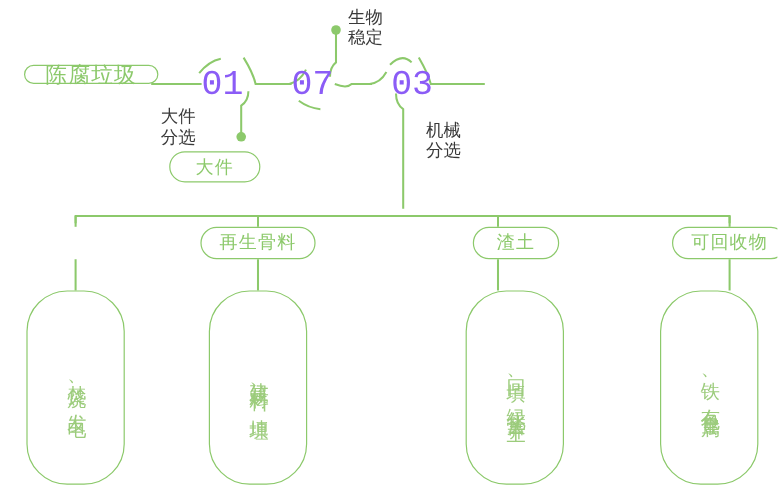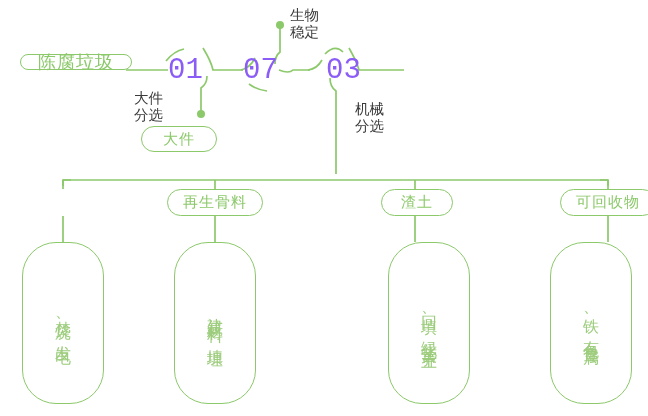--- a/index.html
+++ b/index.html
@@ -165,21 +165,21 @@
   <div class="note" style="left:134px; top:90px; text-align:left;">大件
 分选</div>
   <div class="note" style="left:290px; top:7px; text-align:center;">生物
 稳定</div>
   <div class="note" style="left:355px; top:88px; text-align:left;margin-top:13px;">机械
 分选</div>
 
   <div class="pill bulky">大件</div>
 
   <div class="pill cat" style="left:167px; width:96px;">再生骨料</div>
-  <div class="pill cat" style="left:381px; width:72px;">渣土</div>
+  <div class="pill cat" style="left:394px; width:72px;">渣土</div>
   <div class="pill cat" style="left:560px; width:96px;">可回收物</div>
 
   <div class="vbox" style="left:22px; width:82px;">
     <span class="vtext">焚烧、发电</span>
   </div>
 
   <div class="vbox" style="left:174px; width:82px;">
     <span class="vtext">建筑材料、填埋</span>
   </div>
 

